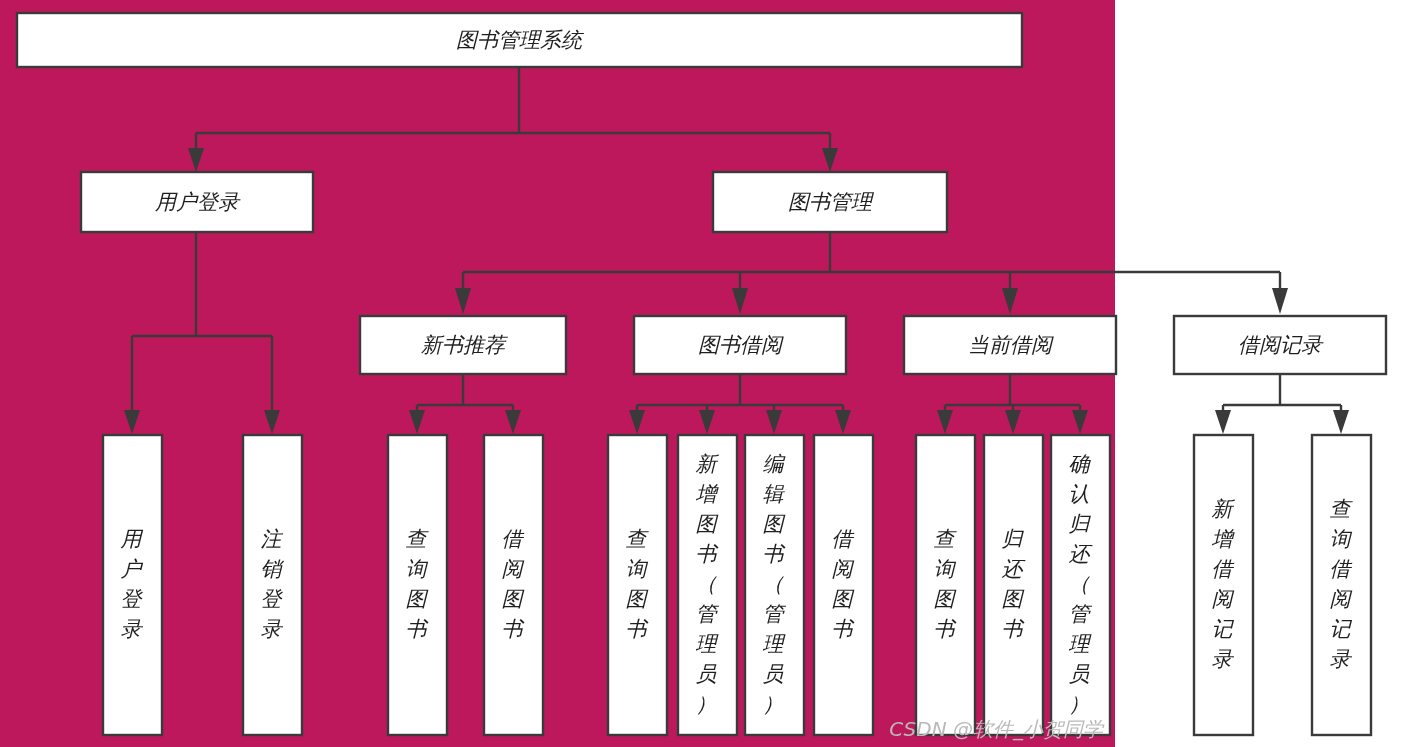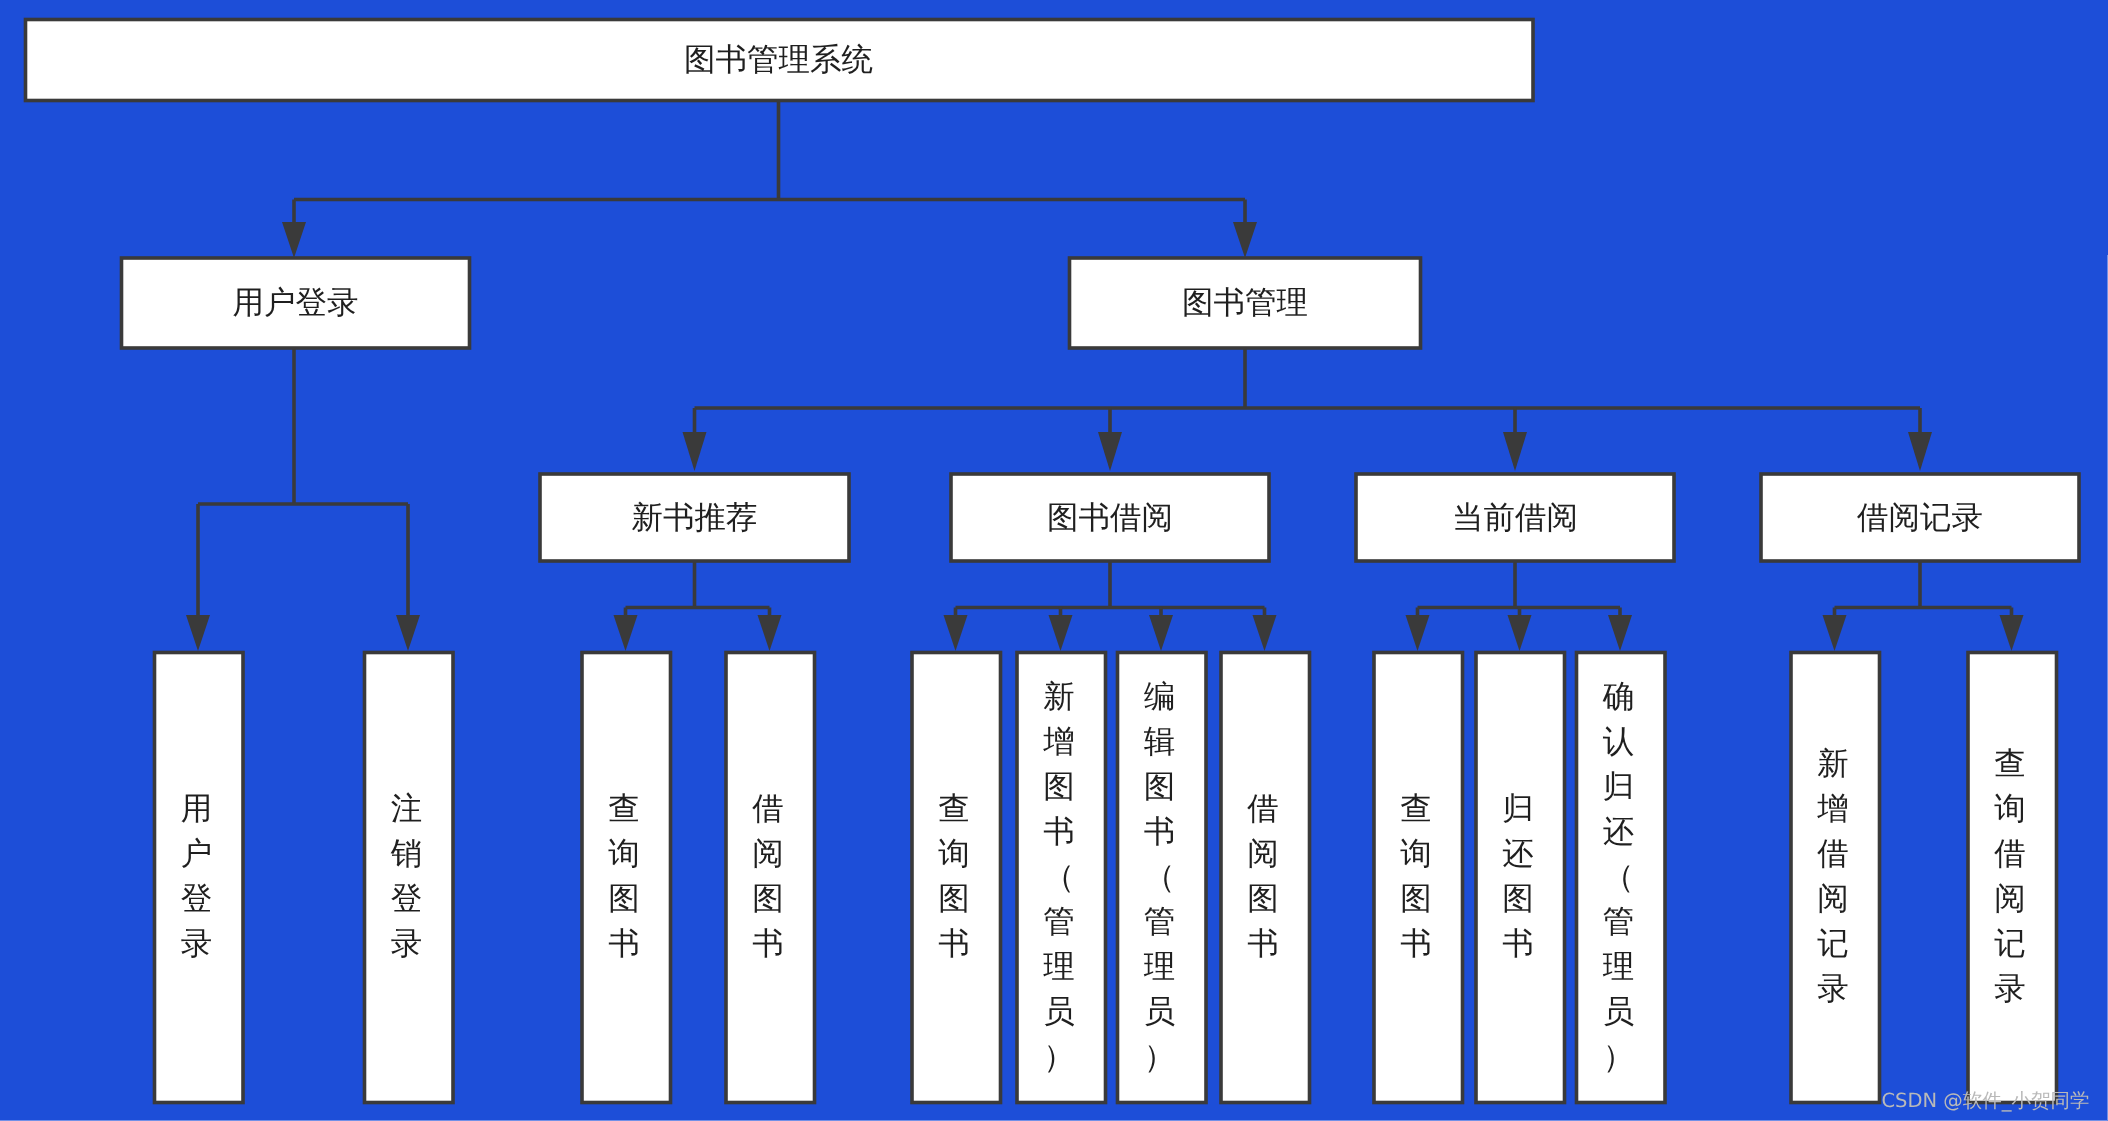--- a/index.html
+++ b/index.html
@@ -8,23 +8,24 @@
     background: #ffffff;
   }
   body {
     width: 1405px;
     height: 747px;
     font-family: "DejaVu Sans", "Liberation Sans", sans-serif;
     overflow: hidden;
   }
   #diagram-root {
     position: relative;
-    width: 1405px;
+    width: 1115px;
     height: 747px;
-    background: #1d4ed8;
+    background: #be185d;
+    font-style: italic;
   }
   svg#tree-svg {
     position: absolute;
     left: 0;
     top: 0;
     width: 1405px;
     height: 747px;
     display: block;
   }
   .node-box {
@@ -53,21 +54,21 @@
   }
   .arrow-head {
     fill: #3a3a3a;
     stroke: none;
   }
   .watermark {
     position: absolute;
     right: 12px;
     bottom: 4px;
     font-family: "DejaVu Sans", "Liberation Sans", sans-serif;
-    font-size: 13px;
+    font-size: 20px;
     color: #b9b9b9;
     white-space: nowrap;
     user-select: none;
   }
 </style>
 </head>
 <body>
 
 <div id="diagram-root">
 

